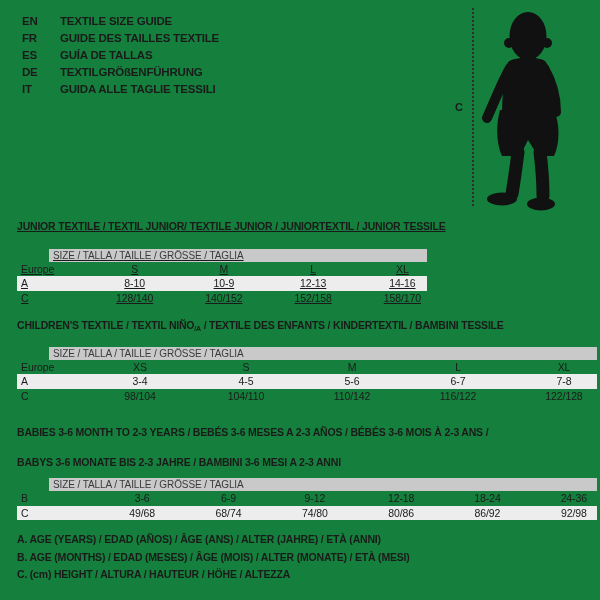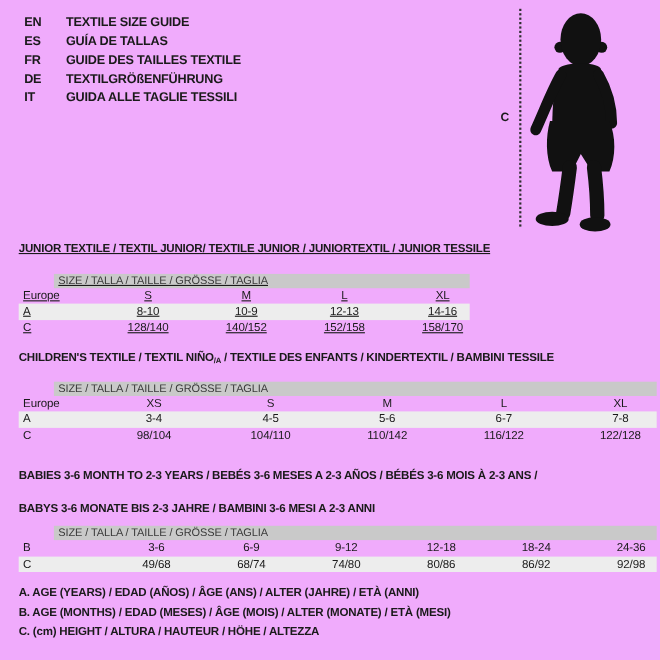--- a/index.html
+++ b/index.html
@@ -1,17 +1,17 @@
 <!DOCTYPE html>
 <html><head>
 <meta charset="utf-8">
 <style>
   html,body{margin:0;padding:0;background:#fff;}
   .canvas{
-    position:relative;width:600px;height:600px;background:#f0abfc;overflow:hidden;
+    position:relative;width:600px;height:600px;background:#15803d;overflow:hidden;
     font-family:"Liberation Sans",sans-serif;color:#1a1a1a;
     -webkit-font-smoothing:antialiased;
   }
   
   .lang-block{position:absolute;left:22px;top:13px;}
   .lang-row{display:flex;line-height:17px;font-size:11.5px;font-weight:bold;letter-spacing:-0.2px;}
   .lang-code{width:38px;flex:none;}
   
   .measure-line{position:absolute;left:472px;top:8px;height:198px;width:0;border-left:2px dotted #2e2e2e;}
   .measure-label{position:absolute;left:455px;top:101px;font-size:11px;font-weight:bold;}
@@ -39,26 +39,26 @@
 <body>
 
 <div class="canvas">
 
   <div class="lang-block">
     <div class="lang-row">
       <span class="lang-code">EN</span>
       <span class="lang-label">TEXTILE SIZE GUIDE</span>
     </div>
     <div class="lang-row">
+      <span class="lang-code">FR</span>
+      <span class="lang-label">GUIDE DES TAILLES TEXTILE</span>
+    </div>
+    <div class="lang-row">
       <span class="lang-code">ES</span>
       <span class="lang-label">GUÍA DE TALLAS</span>
-    </div>
-    <div class="lang-row">
-      <span class="lang-code">FR</span>
-      <span class="lang-label">GUIDE DES TAILLES TEXTILE</span>
     </div>
     <div class="lang-row">
       <span class="lang-code">DE</span>
       <span class="lang-label">TEXTILGRÖßENFÜHRUNG</span>
     </div>
     <div class="lang-row">
       <span class="lang-code">IT</span>
       <span class="lang-label">GUIDA ALLE TAGLIE TESSILI</span>
     </div>
   </div>

